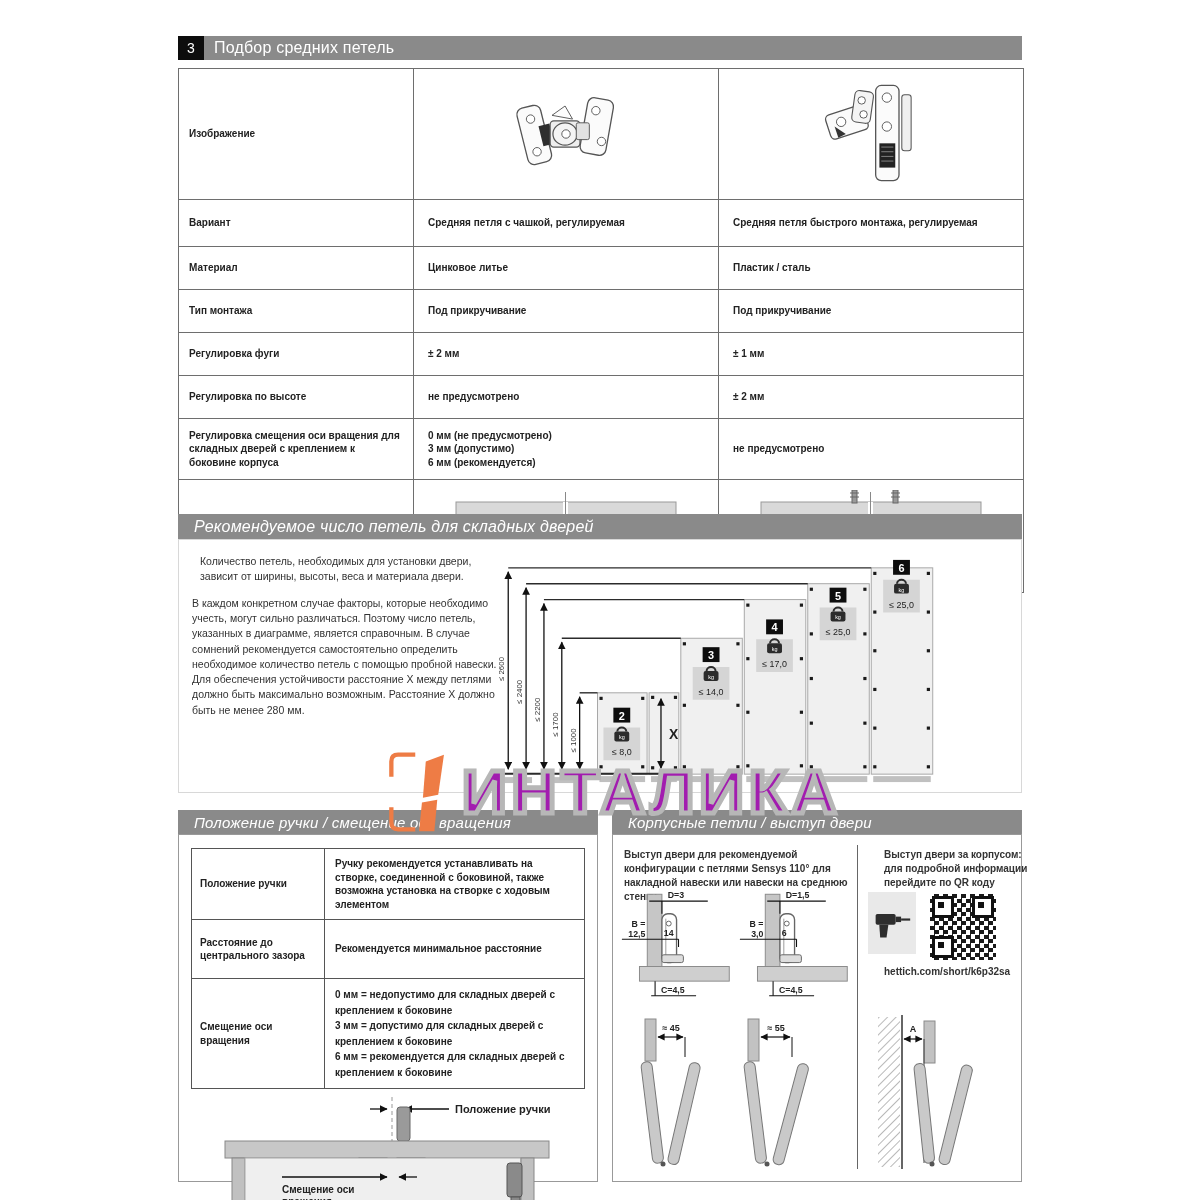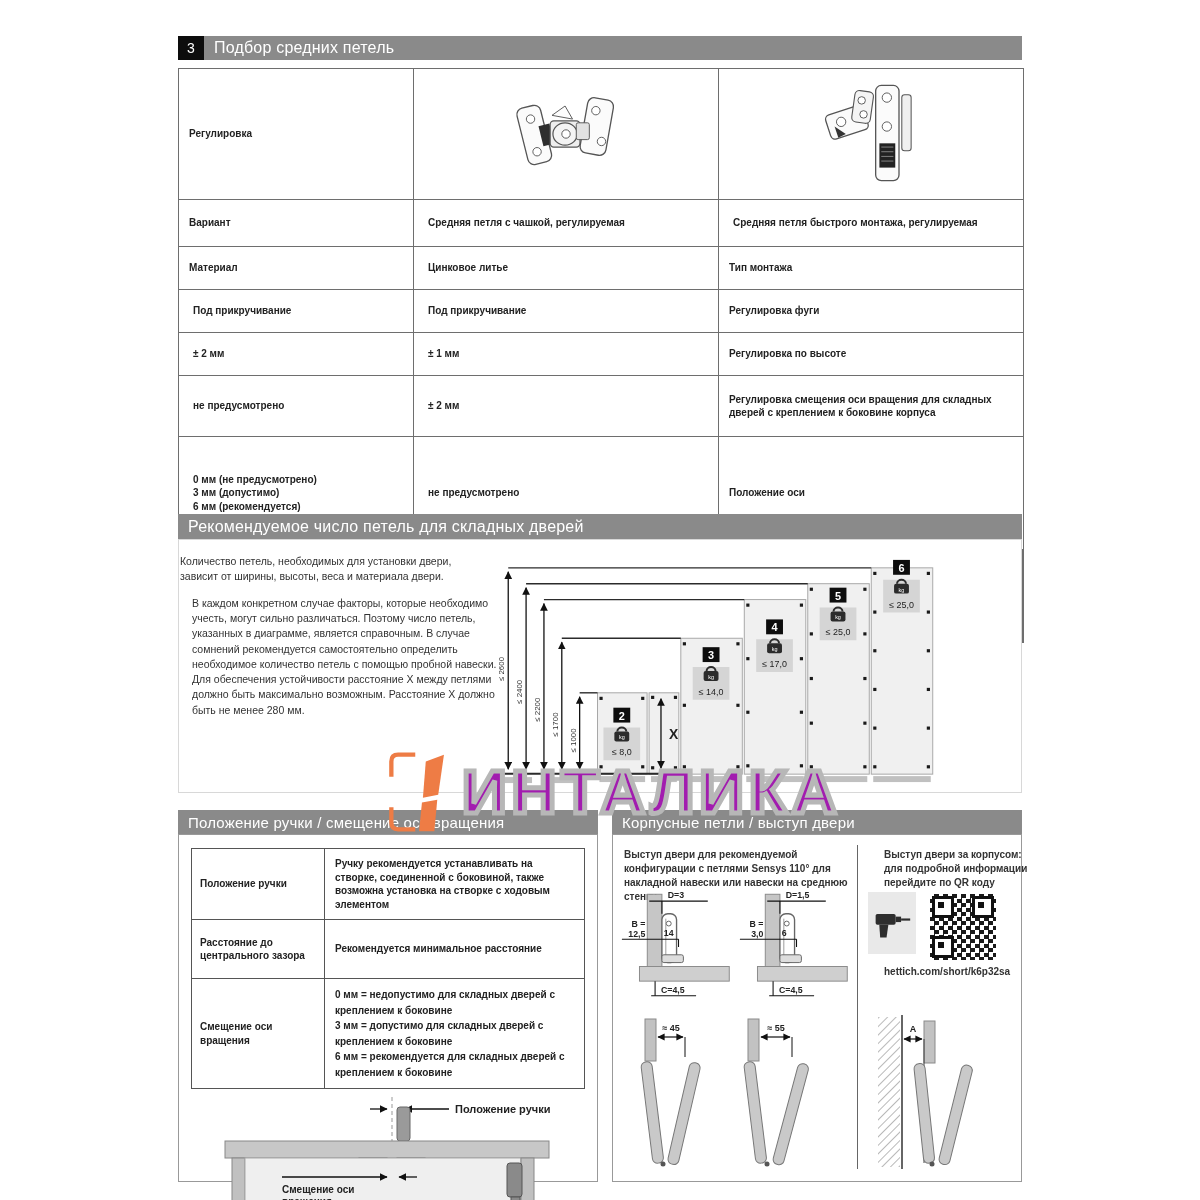--- a/index.html
+++ b/index.html
@@ -4,21 +4,21 @@
 <style>
   html,body{margin:0;padding:0;background:#fff;}
   .canvas{position:relative;width:1200px;height:1200px;background:#fff;overflow:hidden;
           font-family:"Liberation Sans",sans-serif;color:#222;}
   .abs{position:absolute;}
   
   .bar{background:#8a8a8a;color:#fff;display:flex;align-items:center;
        font-size:16px;letter-spacing:.2px;}
   .bar .num{background:#0d0d0d;color:#fff;width:26px;height:24px;display:flex;
        align-items:center;justify-content:center;font-size:14px;margin-right:10px;}
-  .bar .ttl{padding-left:10px;}
+  .bar .ttl{padding-left:16px;font-style:italic;}
   
   .t1{display:grid;grid-template-columns:234px 304px 304px;background:#6e6e6e;
       gap:1px;border:1px solid #6e6e6e;}
   .cell{background:#fff;display:flex;align-items:center;font-size:10px;line-height:1.35;}
   .cell.lbl{font-weight:bold;padding:6px 10px;}
   .cell.val{padding:6px 14px;font-weight:bold;}
   .cell.img{justify-content:center;}
   .cell.diag{flex-direction:column;justify-content:center;}
   
   .box2{border:1px solid #d8d8d8;background:#fff;}
@@ -49,21 +49,21 @@
 
 <div class="canvas">
 
   <div class="abs bar" style="left:178px;top:36px;width:844px;height:24px;">
     <div class="num">3</div>
     <div>Подбор средних петель</div>
   </div>
 
   <div class="abs t1" style="left:178px;top:68px;width:844px;">
 
-    <div class="cell lbl" style="height:118px">Регулировка</div>
+    <div class="cell lbl" style="height:118px">Изображение</div>
     <div class="cell img">
       <svg width="128" height="112" viewBox="0 0 130 120">
         <rect x="18" y="30" width="26" height="62" rx="7" transform="rotate(-14 31 61)" fill="#fbfbfb" stroke="#555" stroke-width="1.4"></rect>
         <circle cx="27" cy="44" r="4.5" fill="#fff" stroke="#555"></circle>
           <circle cx="34" cy="79" r="4.5" fill="#fff" stroke="#555"></circle>
         <rect x="38" y="50" width="12" height="22" transform="rotate(-14 44 61)" fill="#2e2e2e"></rect>
         <rect x="48" y="46" width="32" height="28" rx="4" fill="#eee" stroke="#555" stroke-width="1.3"></rect>
         <ellipse cx="64" cy="60" rx="13" ry="12" fill="#f4f4f4" stroke="#555" stroke-width="1.3"></ellipse>
         <circle cx="65" cy="60" r="4.5" fill="#fff" stroke="#555"></circle>
         <polygon points="50,40 64,30 72,44" fill="#fdfdfd" stroke="#555" stroke-width="1"></polygon>
@@ -89,20 +89,21 @@
         <rect x="98" y="18" width="10" height="60" rx="3" fill="#f0f0f0" stroke="#555" stroke-width="1.1"></rect>
       </svg>
     </div>
 
     <div class="cell lbl" style="height:34px">Вариант</div>
     <div class="cell val">Средняя петля с чашкой, регулируемая</div>
     <div class="cell val">Средняя петля быстрого монтажа, регулируемая</div>
 
     <div class="cell lbl" style="height:30px">Материал</div>
     <div class="cell val">Цинковое литье</div>
+    <div class="cell val">Пластик / сталь</div>
 
     <div class="cell lbl" style="height:30px">Тип монтажа</div>
     <div class="cell val">Под прикручивание</div>
     <div class="cell val">Под прикручивание</div>
 
     <div class="cell lbl" style="height:30px">Регулировка фуги</div>
     <div class="cell val">± 2 мм</div>
     <div class="cell val">± 1 мм</div>
 
     <div class="cell lbl" style="height:30px">Регулировка по высоте</div>
@@ -162,21 +163,21 @@
         <line x1="150" y1="66" x2="132" y2="66" stroke="#111" stroke-width="1.4" marker-end="url(#mA2)"></line>
         <text x="120" y="83" text-anchor="middle" font-size="10" font-weight="bold" fill="#222">Смещение оси вращения</text>
       </svg>
     </div>
   </div>
 
   <div class="abs bar" style="left:178px;top:514px;width:844px;height:25px;">
     <div class="ttl">Рекомендуемое число петель для складных дверей</div>
   </div>
   <div class="abs box2" style="left:178px;top:539px;width:842px;height:252px;"></div>
-  <div class="abs para" style="left:180px;top:554px;width:300px;">Количество петель, необходимых для установки двери, зависит от ширины, высоты, веса и материала двери.</div>
+  <div class="abs para" style="left:200px;top:554px;width:300px;">Количество петель, необходимых для установки двери, зависит от ширины, высоты, веса и материала двери.</div>
   <div class="abs para" style="left:192px;top:596px;width:306px;">В каждом конкретном случае факторы, которые необходимо учесть, могут сильно различаться. Поэтому число петель, указанных в диаграмме, является справочным. В случае сомнений рекомендуется самостоятельно определить необходимое количество петель с помощью пробной навески. Для обеспечения устойчивости расстояние X между петлями должно быть максимально возможным. Расстояние X должно быть не менее 280 мм.</div>
 
   <svg class="abs" style="left:498px;top:548px;" width="442" height="243" viewBox="0 0 445 245">
     <defs>
       <marker id="mC" markerWidth="7" markerHeight="7" refX="5.5" refY="3" orient="auto-start-reverse">
           <path d="M0,0 L6,3 L0,6 z" fill="#111"></path>
         </marker>
       <rect id="dotc" width="3.2" height="3.2" fill="#1a1a1a"></rect>
     </defs>
 

